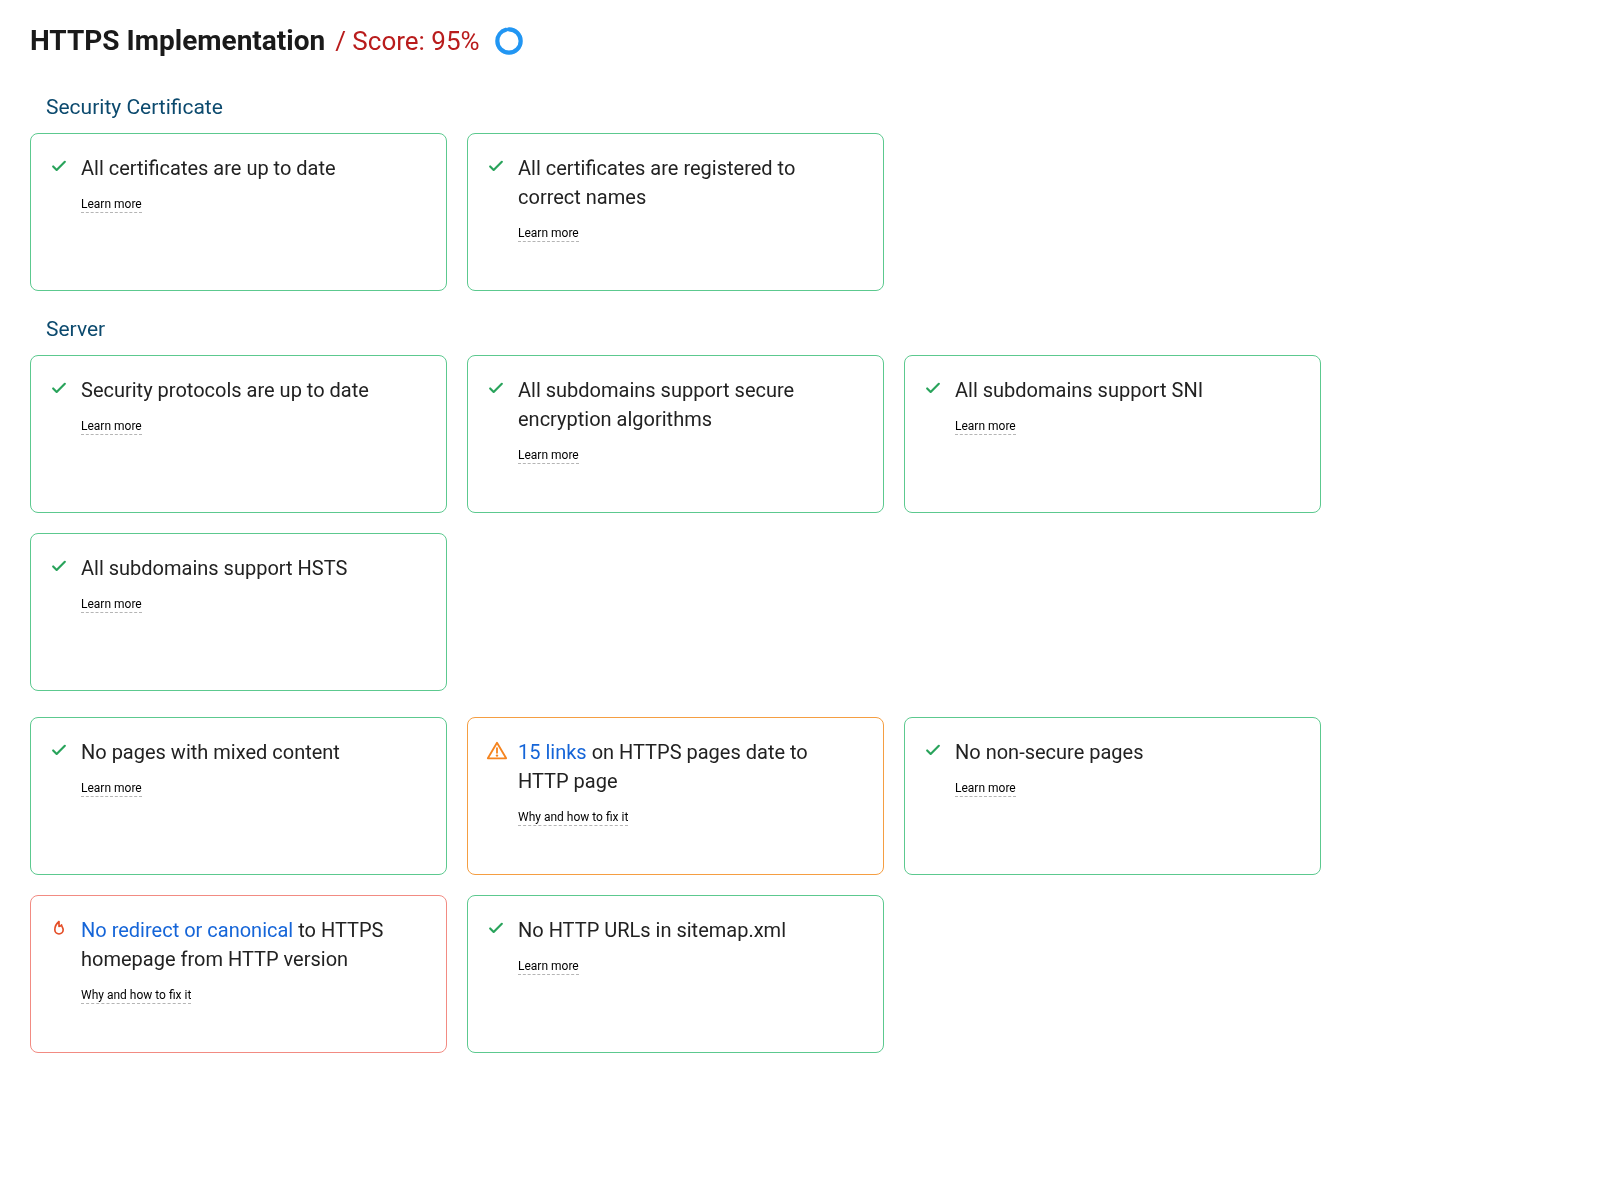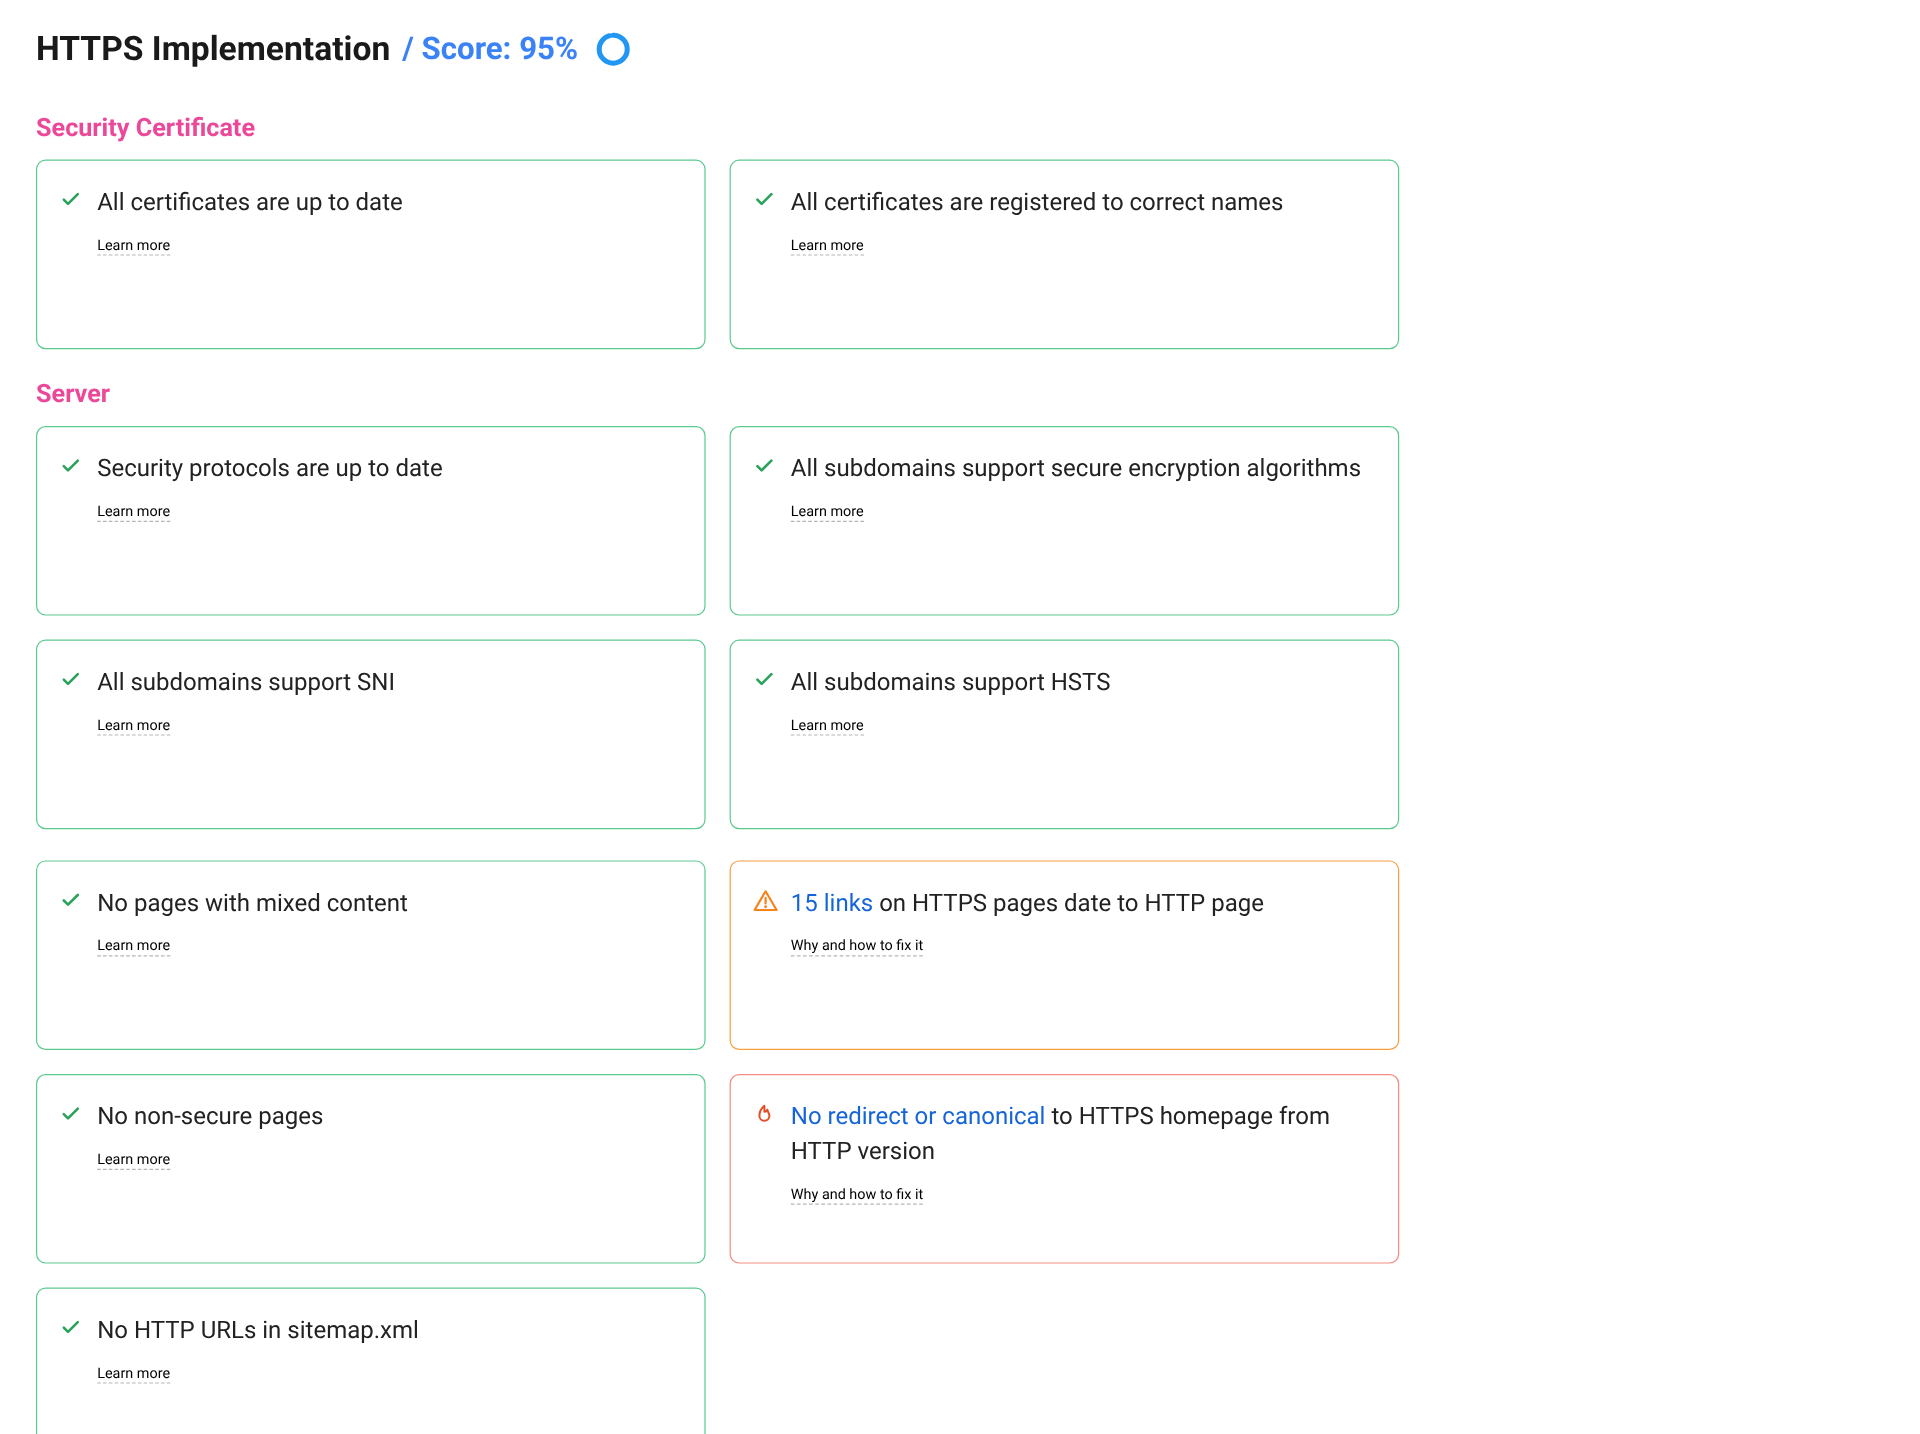--- a/index.html
+++ b/index.html
@@ -16,45 +16,46 @@
     gap: 10px;
     margin-bottom: 38px;
   }
   .header-title {
     font-size: 28px;
     font-weight: 700;
     color: #1a1a1a;
   }
   .header-score {
     font-size: 26px;
-    font-weight: 700;
-    color: #3b82f6;
+    font-weight: 400;
+    color: #b91c1c;
     text-align: right;
   }
   .donut {
     width: 30px;
     height: 30px;
     margin-left: 4px;
   }
   .section {
     margin-bottom: 26px;
   }
   .section-heading {
     font-size: 21px;
-    font-weight: 700;
-    color: #ec4899;
+    font-weight: 400;
+    color: #0c4a6e;
     margin-bottom: 14px;
+    margin-left: 16px;
   }
   .cards {
     display: flex;
     flex-wrap: wrap;
     gap: 20px;
   }
   .card {
-    width: 558px;
+    width: 417px;
     min-height: 158px;
     border: 1.5px solid;
     border-radius: 8px;
     padding: 20px 22px 20px 18px;
     display: flex;
     gap: 10px;
   }
   .card.ok     { border-color: #5cc98f; }
   .card.warn   { border-color: #f59e42; }
   .card.error  { border-color: #f28b82; }

